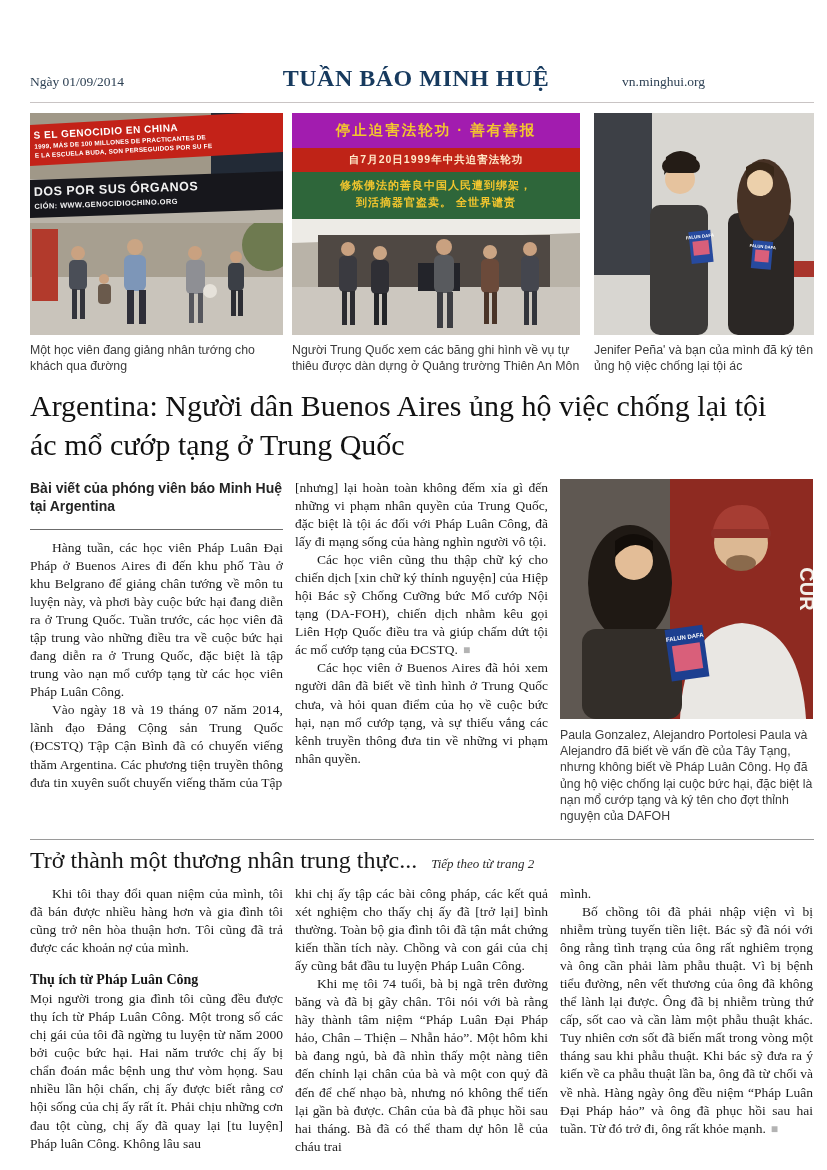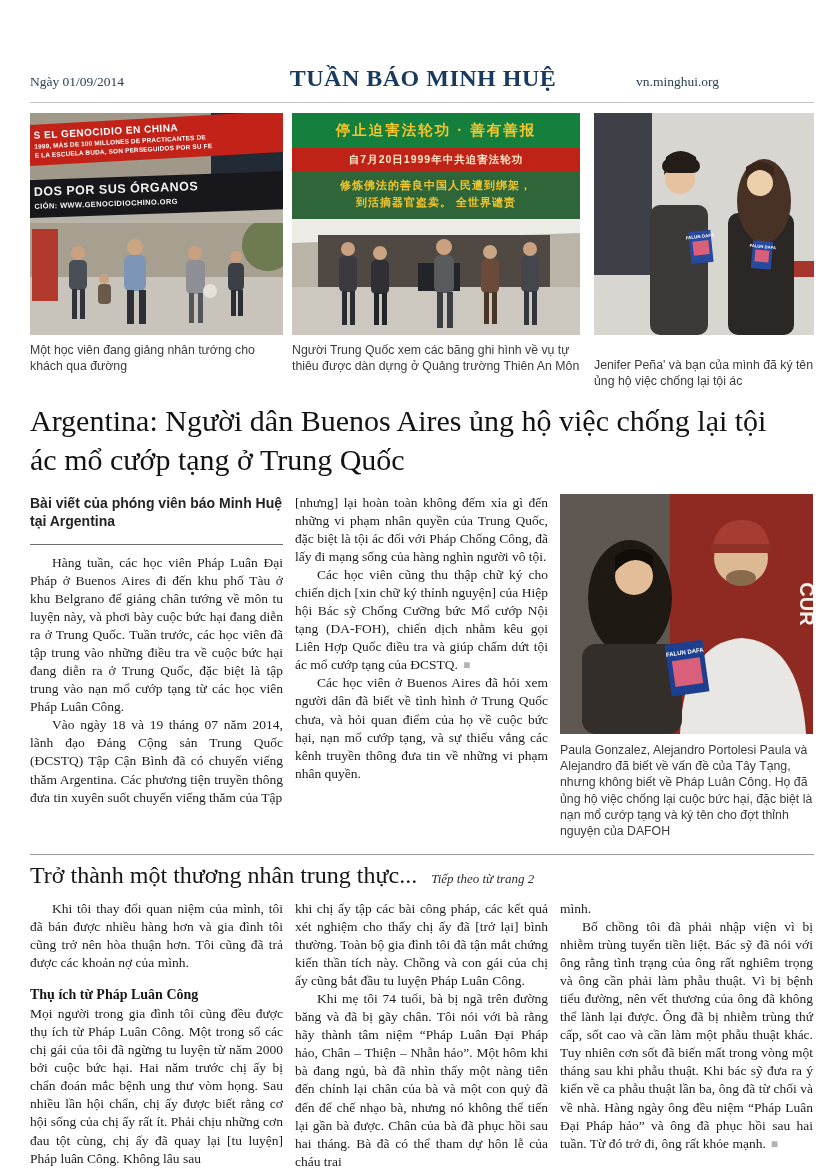--- a/index.html
+++ b/index.html
@@ -1,54 +1,54 @@
 <!DOCTYPE html>
 <html><head>
 <meta charset="utf-8">
 <style>
   html,body{margin:0;padding:0;background:#ffffff;}
   .page{position:relative;width:827px;height:1170px;background:#fff;overflow:hidden;
         font-family:"Liberation Serif",serif;color:#1c1c1c;}
 
   
-  .header{display:flex;justify-content:space-between;align-items:baseline;padding:34px 11px 8px 30px;}
+  .header{display:flex;justify-content:space-between;align-items:baseline;padding:34px 25px 8px 30px;}
   .hdr-date,.hdr-site{font-size:13.5px;color:#2e4154;width:180px;}
   .hdr-site{text-align:left;margin-top:40px;}
   .hdr-title{font-size:24px;font-weight:bold;color:#173a5e;letter-spacing:.5px;text-align:center;flex:1;}
   .hdr-rule{border-top:1px solid #c9c4c4;margin:2px 13px 0 30px;}
 
   
   .photo-row{display:flex;margin:10px 13px 0 30px;}
   .photo{height:222px;position:relative;overflow:hidden;background:#b9b3a8;flex:none;}
   .ph1{width:253px;margin-right:9px;}
   .ph2{width:288px;margin-right:14px;}
   .ph3{width:220px;}
   .caption-row{display:flex;margin:7px 13px 0 30px;}
   .caption{font-family:"Liberation Sans",sans-serif;font-size:12.3px;line-height:1.32;color:#3c3c3c;flex:none;}
   .cap1{width:253px;margin-right:9px;}
   .cap2{width:288px;margin-right:14px;}
-  .cap3{width:220px;margin-top:15px;}
+  .cap3{width:220px;}
 
   
   .p1-buildings{position:absolute;top:0;left:0;right:0;height:66px;background:#a09888;}
   .p1-sign{position:absolute;top:0;right:0;width:72px;height:96px;background:#222a36;}
   .p1-1600{position:absolute;bottom:8px;right:8px;color:#e9e6df;font-family:"Liberation Sans",sans-serif;
            font-size:15px;font-weight:bold;letter-spacing:1px;}
   .p1-redbanner{position:absolute;top:4px;left:-6px;width:112%;background:#c32218;color:#fff;
         transform:rotate(-3.2deg);padding:5px 8px 7px 10px;font-family:"Liberation Sans",sans-serif;}
   .p1-redbanner .b1{font-size:10px;font-weight:bold;letter-spacing:.5px;}
   .p1-redbanner .b2,.p1-redbanner .b3{font-size:6.4px;font-weight:bold;margin-top:2px;letter-spacing:.2px;}
   .p1-blackbanner{position:absolute;top:62px;left:-6px;width:112%;background:#17171c;color:#f2f2f2;
         transform:rotate(-2deg);padding:5px 8px 7px 10px;font-family:"Liberation Sans",sans-serif;}
   .p1-blackbanner .b1{font-size:12.5px;font-weight:bold;letter-spacing:.5px;}
   .p1-blackbanner .b2{font-size:7.5px;font-weight:bold;margin-top:3px;letter-spacing:.4px;}
   .p1-scene{position:absolute;bottom:0;left:0;}
 
   
-  .p2-g1{background:#15803d;color:#f3c62e;font-weight:bold;font-size:14.5px;letter-spacing:2px;
+  .p2-g1{background:#a21caf;color:#f3c62e;font-weight:bold;font-size:14.5px;letter-spacing:2px;
          padding:8px 6px;text-align:center;font-family:"Liberation Sans",sans-serif;}
   .p2-r{background:#bf2317;color:#ffe9c8;font-weight:bold;font-size:10.5px;letter-spacing:1px;
         padding:5px 16px;text-align:center;font-family:"Liberation Sans",sans-serif;}
   .p2-g2{background:#2e663a;color:#f3c62e;font-weight:bold;font-size:11px;letter-spacing:1px;
          padding:5px 6px 22px;text-align:center;line-height:1.5;font-family:"Liberation Sans",sans-serif;}
   .p2-scene{position:absolute;bottom:0;left:0;}
 
   
   .headline{margin:13px 13px 0 30px;max-width:742px;font-size:30px;line-height:1.27;color:#121212;font-weight:400;}
 
@@ -211,21 +211,21 @@
   <h1 class="headline" style="margin-top:13px;margin-bottom:0;">Argentina: Người dân Buenos Aires ủng hộ việc chống lại tội ác mổ cướp tạng ở Trung Quốc</h1>
 
   <div class="article1">
     <div class="a1col">
       <div class="byline">Bài viết của phóng viên báo Minh Huệ tại Argentina</div>
       <div class="byline-rule"></div>
       <p class="body indent">Hàng tuần, các học viên Pháp Luân Đại Pháp ở Buenos Aires đi đến khu phố Tàu ở khu Belgrano để giảng chân tướng về môn tu luyện này, và phơi bày cuộc bức hại đang diễn ra ở Trung Quốc. Tuần trước, các học viên đã tập trung vào những điều tra về cuộc bức hại đang diễn ra ở Trung Quốc, đặc biệt là tập trung vào nạn mổ cướp tạng từ các học viên Pháp Luân Công.</p>
       <p class="body indent">Vào ngày 18 và 19 tháng 07 năm 2014, lãnh đạo Đảng Cộng sản Trung Quốc (ĐCSTQ) Tập Cận Bình đã có chuyến viếng thăm Argentina. Các phương tiện truyền thông đưa tin xuyên suốt chuyến viếng thăm của Tập</p>
     </div>
     <div class="a1col">
-      <p class="body">[nhưng] lại hoàn toàn không đếm xỉa gì đến những vi phạm nhân quyền của Trung Quốc, đặc biệt là tội ác đối với Pháp Chống Công, đã lấy đi mạng sống của hàng nghìn người vô tội.</p>
+      <p class="body">[nhưng] lại hoàn toàn không đếm xỉa gì đến những vi phạm nhân quyền của Trung Quốc, đặc biệt là tội ác đối với Pháp Luân Công, đã lấy đi mạng sống của hàng nghìn người vô tội.</p>
       <p class="body indent"><span>Các học viên cũng thu thập chữ ký cho chiến dịch [xin chữ ký thỉnh nguyện] của Hiệp hội Bác sỹ Chống Cưỡng bức Mổ cướp Nội tạng (DA-FOH), chiến dịch nhằm kêu gọi Liên Hợp Quốc điều tra và giúp chấm dứt tội ác mổ cướp tạng của ĐCSTQ.</span><span class="endsq">■</span></p>
       <p class="body indent">Các học viên ở Buenos Aires đã hỏi xem người dân đã biết về tình hình ở Trung Quốc chưa, và hỏi quan điểm của họ về cuộc bức hại, nạn mổ cướp tạng, và sự thiếu vắng các kênh truyền thông đưa tin về những vi phạm nhân quyền.</p>
     </div>
     <div class="a1col">
       <div class="a1photo">
         <svg width="253" height="240" viewBox="0 0 253 240">
           <rect x="0" y="0" width="110" height="240" fill="#5f5852"></rect>
           <rect x="110" y="0" width="143" height="240" fill="#8e2a21"></rect>
           <text x="240" y="110" font-family="Liberation Sans, sans-serif" font-size="20" font-weight="bold" fill="#f3efe9" text-anchor="middle" transform="rotate(90 240 110)">CUR</text>
           <g>

